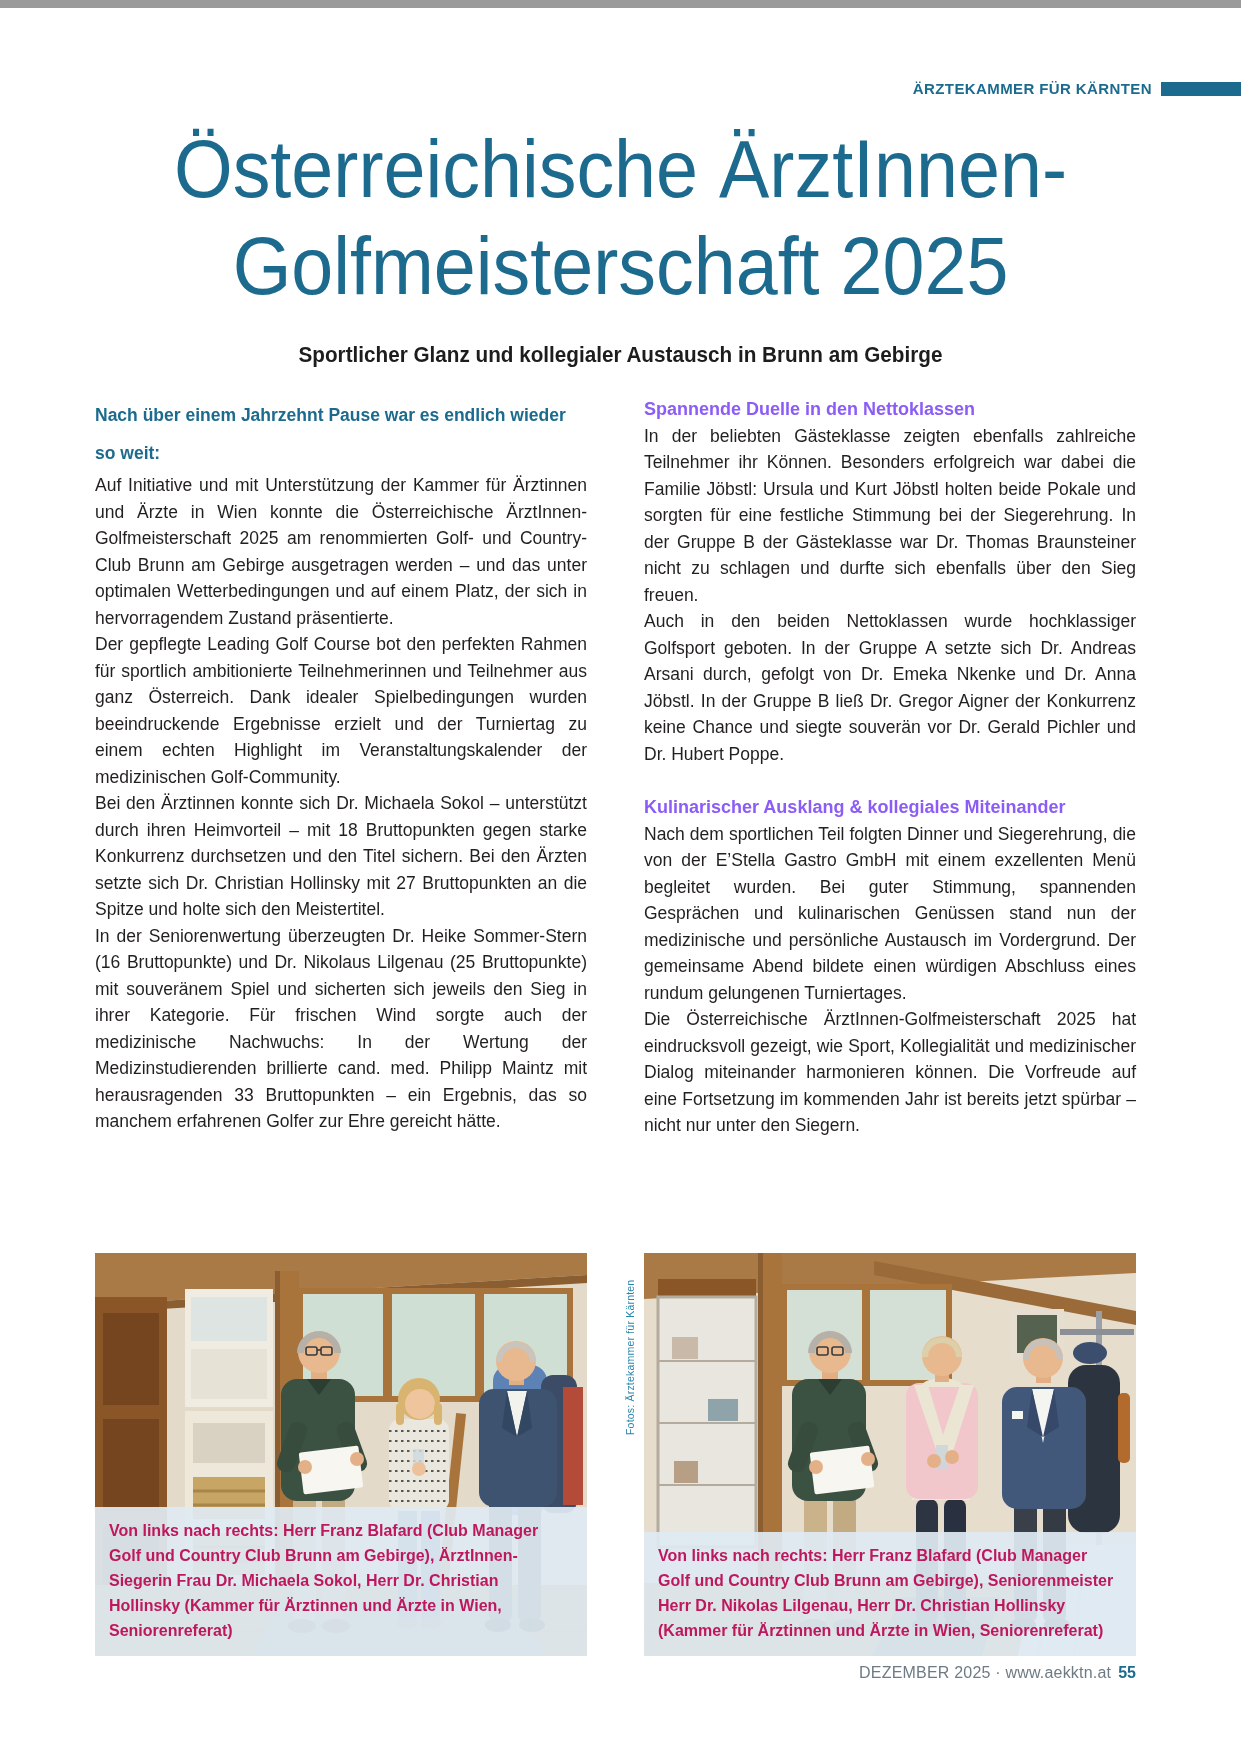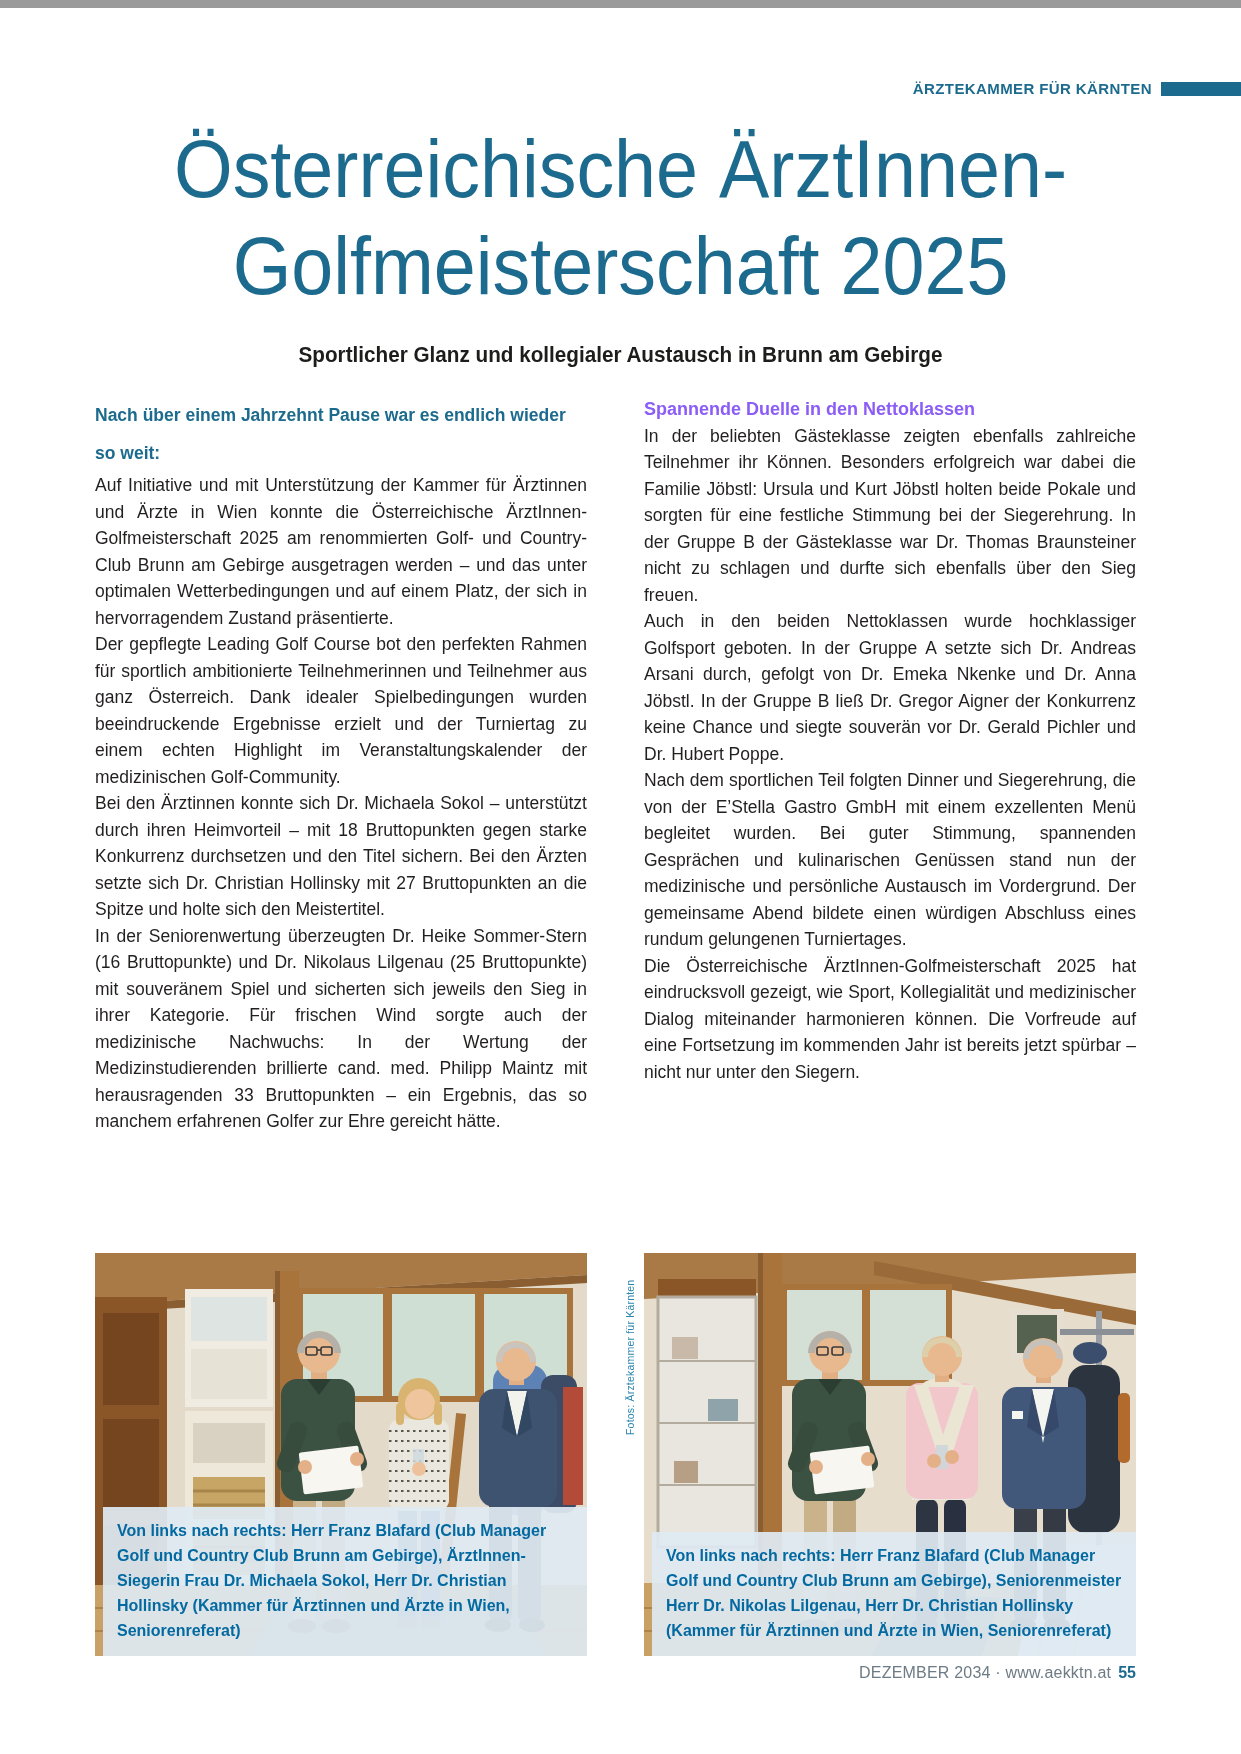--- a/index.html
+++ b/index.html
@@ -21,22 +21,22 @@
   .columns{position:absolute;top:388px;left:95px;width:1041px;display:flex;gap:57px;}
   .col{width:492px;}
   .col p{margin:0;font-size:17.5px;line-height:26.5px;text-align:justify;hyphens:manual;}
   .lead{font-size:17.5px;line-height:38px;font-weight:bold;color:#1c6b8e;}
   .shead{font-size:18px;line-height:26.5px;font-weight:bold;color:#8b5cf6;margin-top:27px;}
 
   
   .photos{position:absolute;top:1245px;left:95px;width:1041px;display:flex;gap:57px;}
   .photo{position:relative;width:492px;height:403px;margin:0;overflow:hidden;}
   .photo svg{display:block;width:492px;height:403px;}
-  .caption{position:absolute;left:8px;right:0;bottom:0;background:rgba(223,233,242,.93);
-           padding:11px 14px 13px 14px;font-size:16px;font-weight:bold;color:#0369a1;line-height:25px;}
+  .caption{position:absolute;left:0;right:0;bottom:0;background:rgba(223,233,242,.93);
+           padding:11px 14px 13px 14px;font-size:16px;font-weight:bold;color:#be185d;line-height:25px;}
   .credit{position:absolute;left:529px;top:0;height:182px;writing-mode:vertical-rl;
           transform:rotate(180deg);font-size:10.5px;color:#2a85ad;letter-spacing:.2px;white-space:nowrap;}
 
   
   .footer{position:absolute;top:1656px;left:95px;width:1041px;text-align:right;font-size:16px;}
   .footer-meta{color:#6e7b84;letter-spacing:.2px;}
   .footer-page{color:#1c6b8e;font-weight:bold;margin-left:7px;}
 </style>
 </head>
 <body>
@@ -59,20 +59,21 @@
       <div class="lead">Nach über einem Jahrzehnt Pause war es endlich wieder so weit:</div>
       <p>Auf Initiative und mit Unterstützung der Kammer für Ärztinnen und Ärzte in Wien konnte die Österreichische ÄrztInnen-Golfmeisterschaft 2025 am renommierten Golf- und Country-Club Brunn am Gebirge ausgetragen werden – und das unter optimalen Wetterbedingungen und auf einem Platz, der sich in hervorragendem Zustand präsentierte.</p>
       <p>Der gepflegte Leading Golf Course bot den perfekten Rahmen für sportlich ambitionierte Teilnehmerinnen und Teilnehmer aus ganz Österreich. Dank idealer Spielbedingungen wurden beeindruckende Ergebnisse erzielt und der Turniertag zu einem echten Highlight im Veranstaltungskalender der medizinischen Golf-Community.</p>
       <p>Bei den Ärztinnen konnte sich Dr. Michaela Sokol – unterstützt durch ihren Heimvorteil – mit 18 Bruttopunkten gegen starke Konkurrenz durchsetzen und den Titel sichern. Bei den Ärzten setzte sich Dr. Christian Hollinsky mit 27 Bruttopunkten an die Spitze und holte sich den Meistertitel.</p>
       <p>In der Seniorenwertung überzeugten Dr. Heike Sommer-Stern (16 Bruttopunkte) und Dr. Nikolaus Lilgenau (25 Bruttopunkte) mit souveränem Spiel und sicherten sich jeweils den Sieg in ihrer Kategorie. Für frischen Wind sorgte auch der medizinische Nachwuchs: In der Wertung der Medizinstudierenden brillierte cand. med. Philipp Maintz mit herausragenden 33 Bruttopunkten – ein Ergebnis, das so manchem erfahrenen Golfer zur Ehre gereicht hätte.</p>
     </div>
     <div class="col">
       <div class="shead" style="margin-top:0">Spannende Duelle in den Nettoklassen</div>
       <p>In der beliebten Gästeklasse zeigten ebenfalls zahlreiche Teilnehmer ihr Können. Besonders erfolgreich war dabei die Familie Jöbstl: Ursula und Kurt Jöbstl holten beide Pokale und sorgten für eine festliche Stimmung bei der Siegerehrung. In der Gruppe B der Gästeklasse war Dr. Thomas Braunsteiner nicht zu schlagen und durfte sich ebenfalls über den Sieg freuen.</p>
       <p>Auch in den beiden Nettoklassen wurde hochklassiger Golfsport geboten. In der Gruppe A setzte sich Dr. Andreas Arsani durch, gefolgt von Dr. Emeka Nkenke und Dr. Anna Jöbstl. In der Gruppe B ließ Dr. Gregor Aigner der Konkurrenz keine Chance und siegte souverän vor Dr. Gerald Pichler und Dr. Hubert Poppe.</p>
+      <div class="shead">Kulinarischer Ausklang &amp; kollegiales Miteinander</div>
       <p>Nach dem sportlichen Teil folgten Dinner und Siegerehrung, die von der E’Stella Gastro GmbH mit einem exzellenten Menü begleitet wurden. Bei guter Stimmung, spannenden Gesprächen und kulinarischen Genüssen stand nun der medizinische und persönliche Austausch im Vordergrund. Der gemeinsame Abend bildete einen würdigen Abschluss eines rundum gelungenen Turniertages.</p>
       <p>Die Österreichische ÄrztInnen-Golfmeisterschaft 2025 hat eindrucksvoll gezeigt, wie Sport, Kollegialität und medizinischer Dialog miteinander harmonieren können. Die Vorfreude auf eine Fortsetzung im kommenden Jahr ist bereits jetzt spürbar – nicht nur unter den Siegern.</p>
     </div>
   </div>
 
   <div class="photos">
 
     <figure class="photo">
       <svg viewBox="0 0 492 403" preserveAspectRatio="none">
         <rect width="492" height="403" fill="#e3dac9"></rect>
@@ -220,16 +221,16 @@
         <rect x="392" y="118" width="15" height="12" fill="#e2af85"></rect>
         <circle cx="399" cy="105" r="20" fill="#e8b98f"></circle>
         <path d="M379,106 a20,20 0 0 1 40,0 h-6 a14,14 0 0 0 -28,0 z" fill="#c6c2bb"></path>
       </svg>
       <figcaption class="caption">Von links nach rechts: Herr Franz Blafard (Club Manager Golf und Country Club Brunn am Gebirge), Seniorenmeister Herr Dr. Nikolas Lilgenau, Herr Dr. Christian Hollinsky (Kammer für Ärztinnen und Ärzte in Wien, Seniorenreferat)</figcaption>
     </figure>
 
   </div>
 
   <div class="footer">
-    <span class="footer-meta">DEZEMBER 2034 · www.aekktn.at</span><span class="footer-page">55</span>
+    <span class="footer-meta">DEZEMBER 2025 · www.aekktn.at</span><span class="footer-page">55</span>
   </div>
 
 </div>
 
 </body></html>

